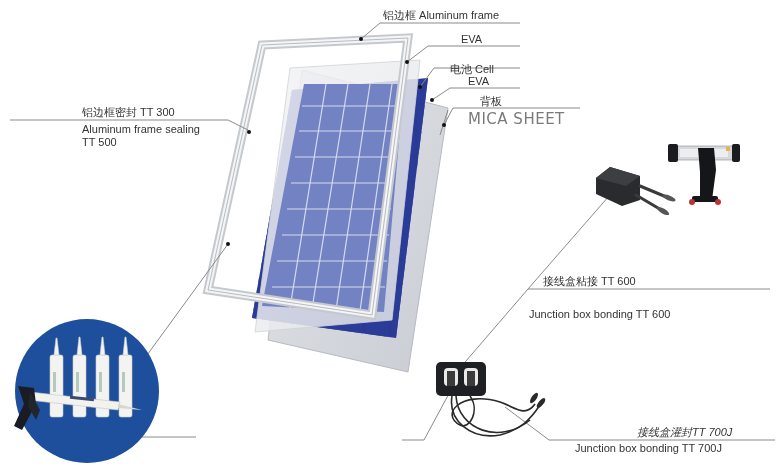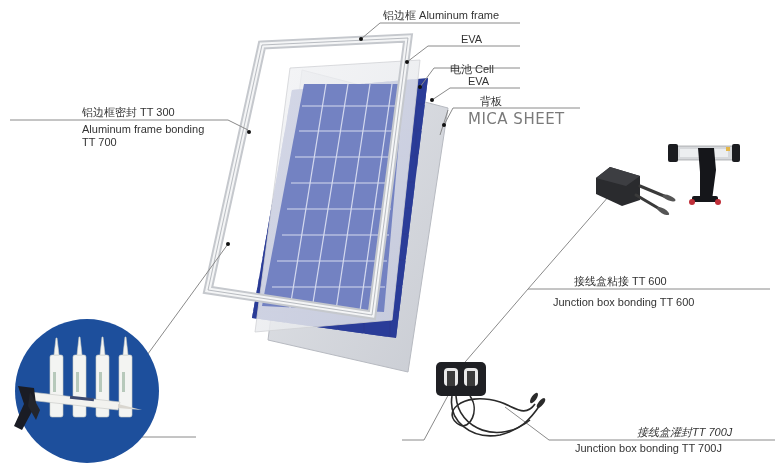--- a/index.html
+++ b/index.html
@@ -183,22 +183,22 @@
 </svg>
 
 <div class="lbl" style="left:383px; top:9px;">铝边框  Aluminum frame</div>
 <div class="lbl" style="left:461px; top:33px;">EVA</div>
 <div class="lbl" style="left:450px; top:63px;">电池  Cell</div>
 <div class="lbl" style="left:468px; top:75px;">EVA</div>
 <div class="lbl" style="left:468px; top:95px;margin-left:12px;">背板</div>
 <div class="lbl mica" style="left:468px; top:113px;">MICA SHEET</div>
 
 <div class="lbl" style="left:82px; top:106px;">铝边框密封  TT 300</div>
-<div class="lbl" style="left:82px; top:123px;">Aluminum frame bonding</div>
-<div class="lbl" style="left:82px; top:136px;">TT 700</div>
-
-<div class="lbl" style="left:574px; top:275px;">接线盒粘接  TT 600</div>
-<div class="lbl" style="left:529px; top:296px;margin-left:24px;">Junction box bonding TT 600</div>
+<div class="lbl" style="left:82px; top:123px;">Aluminum frame sealing</div>
+<div class="lbl" style="left:82px; top:136px;">TT 500</div>
+
+<div class="lbl" style="left:543px; top:275px;">接线盒粘接  TT 600</div>
+<div class="lbl" style="left:529px; top:308px;">Junction box bonding TT 600</div>
 
 <div class="lbl" style="left:637px; top:426px;font-style:italic;">接线盒灌封TT 700J</div>
 <div class="lbl" style="left:575px; top:442px;">Junction box bonding TT 700J</div>
 
 </div>
 
 </body></html>

